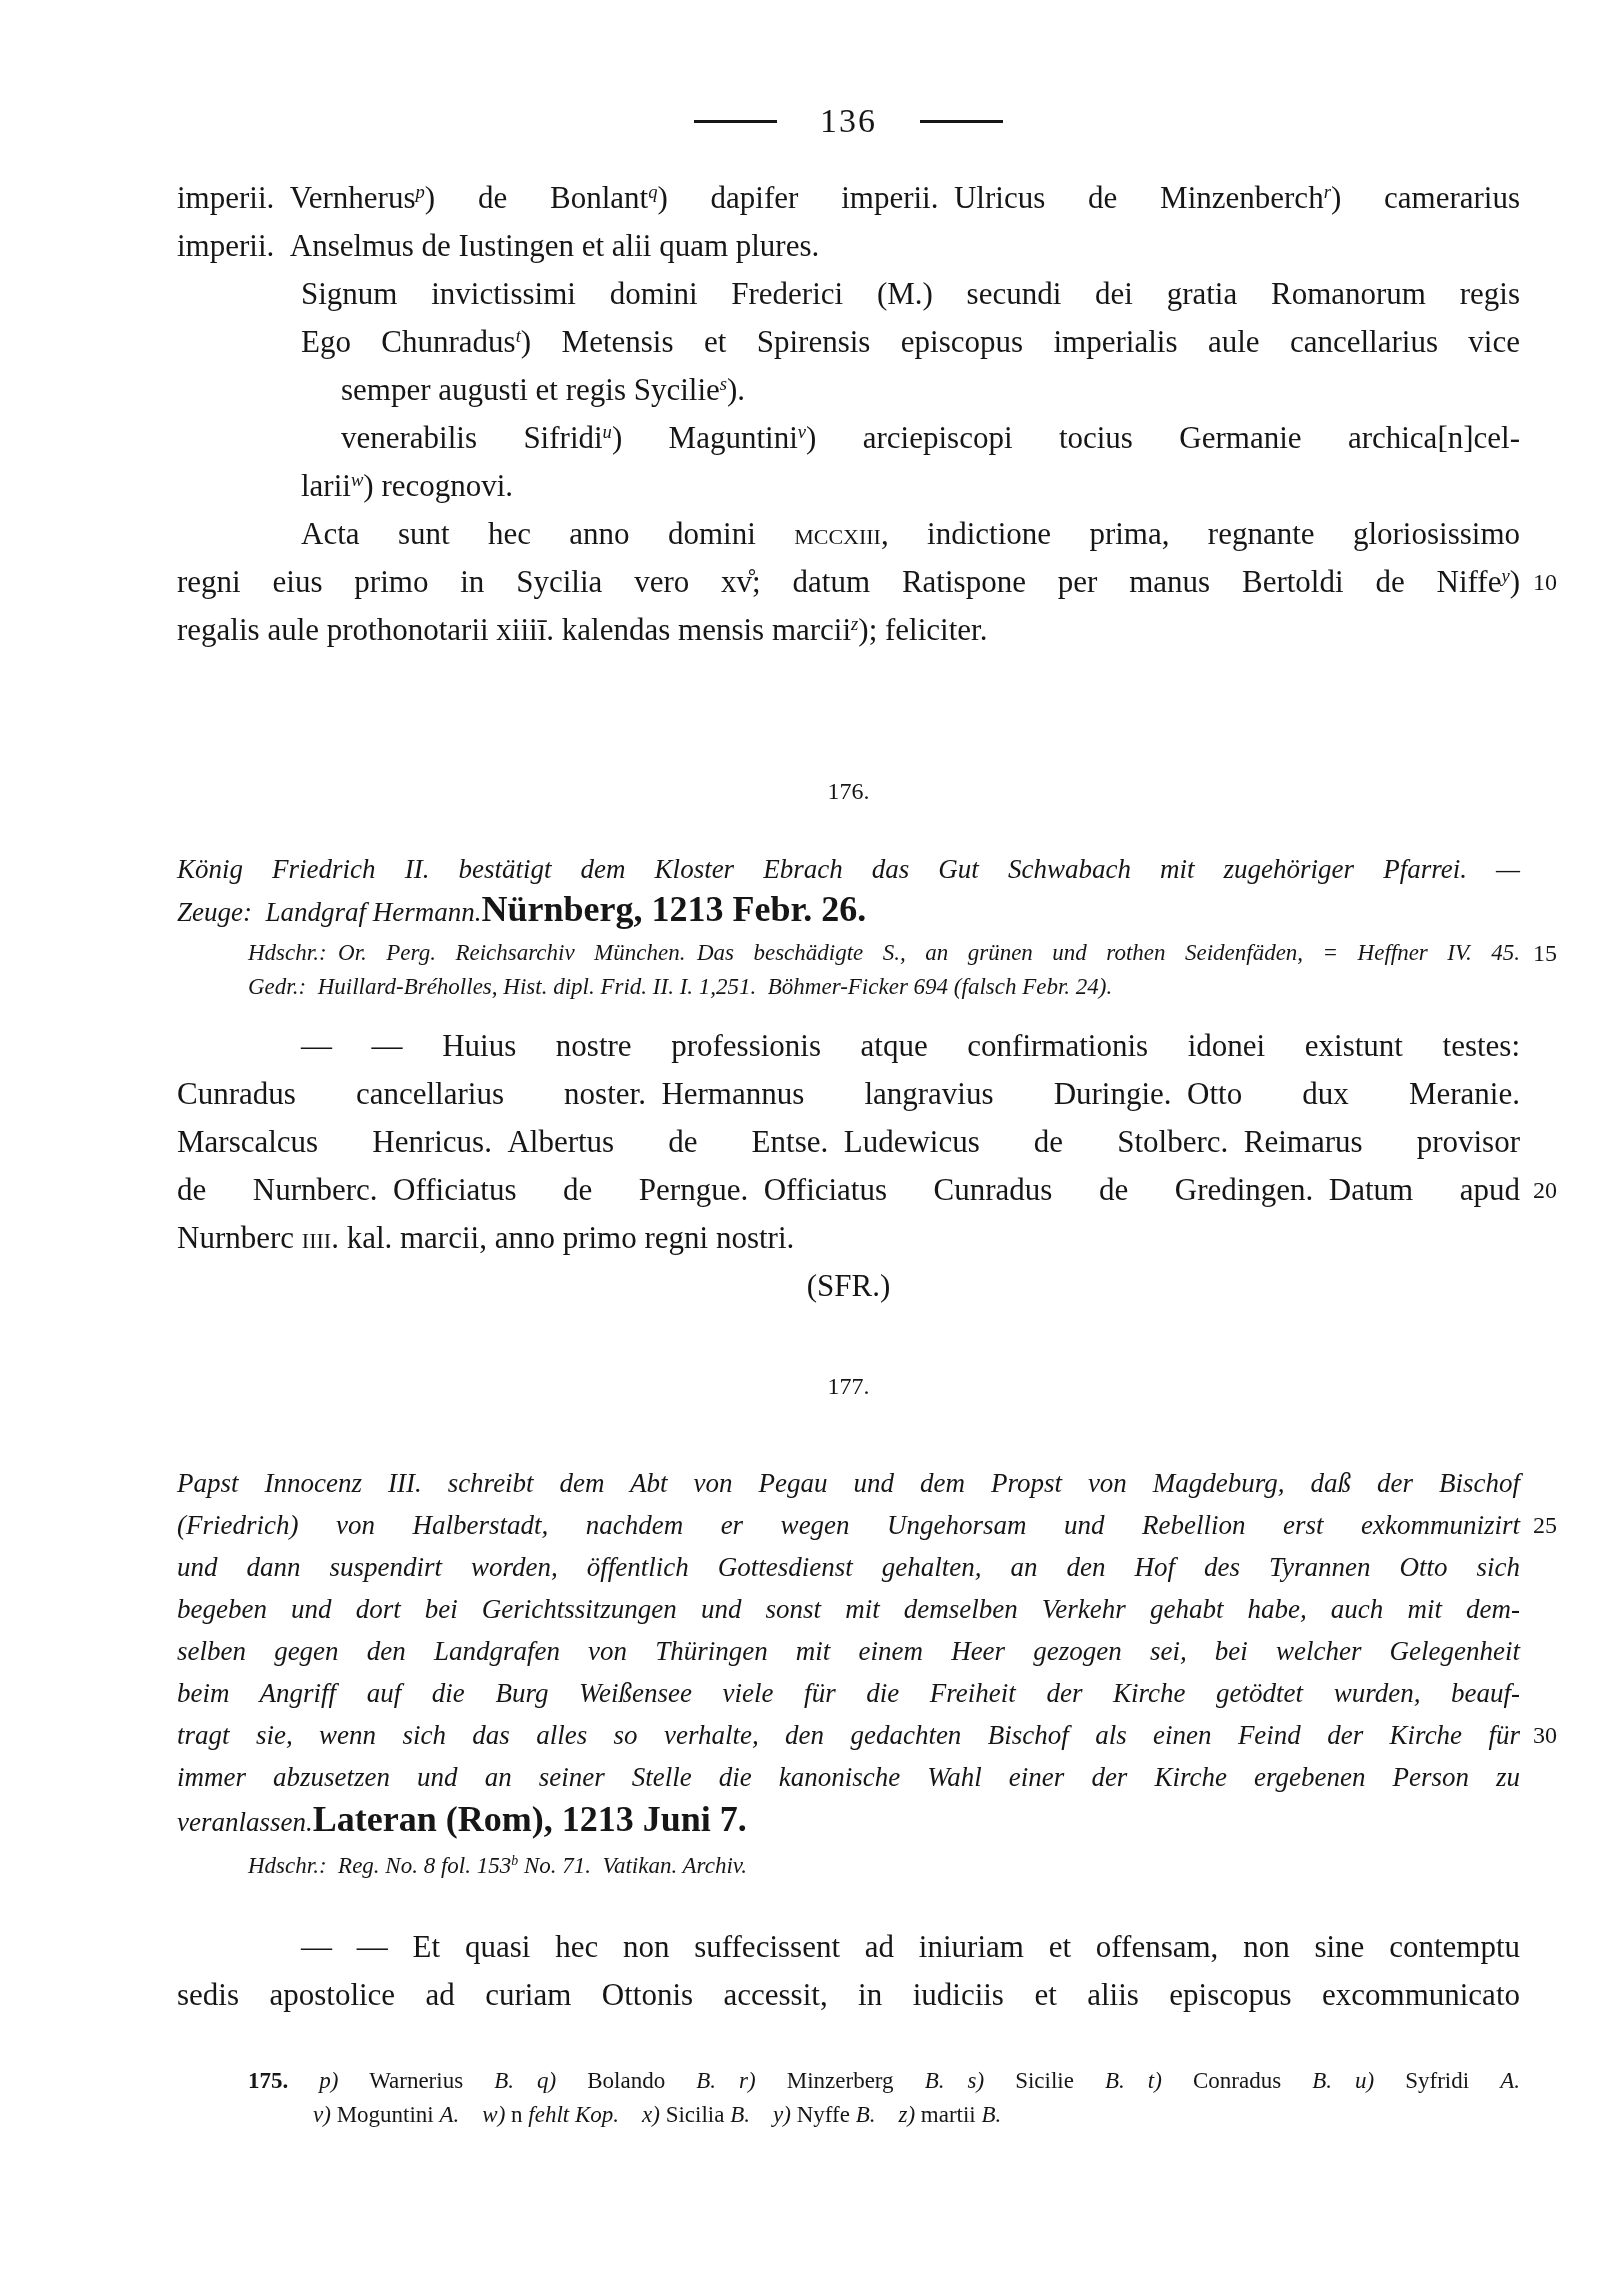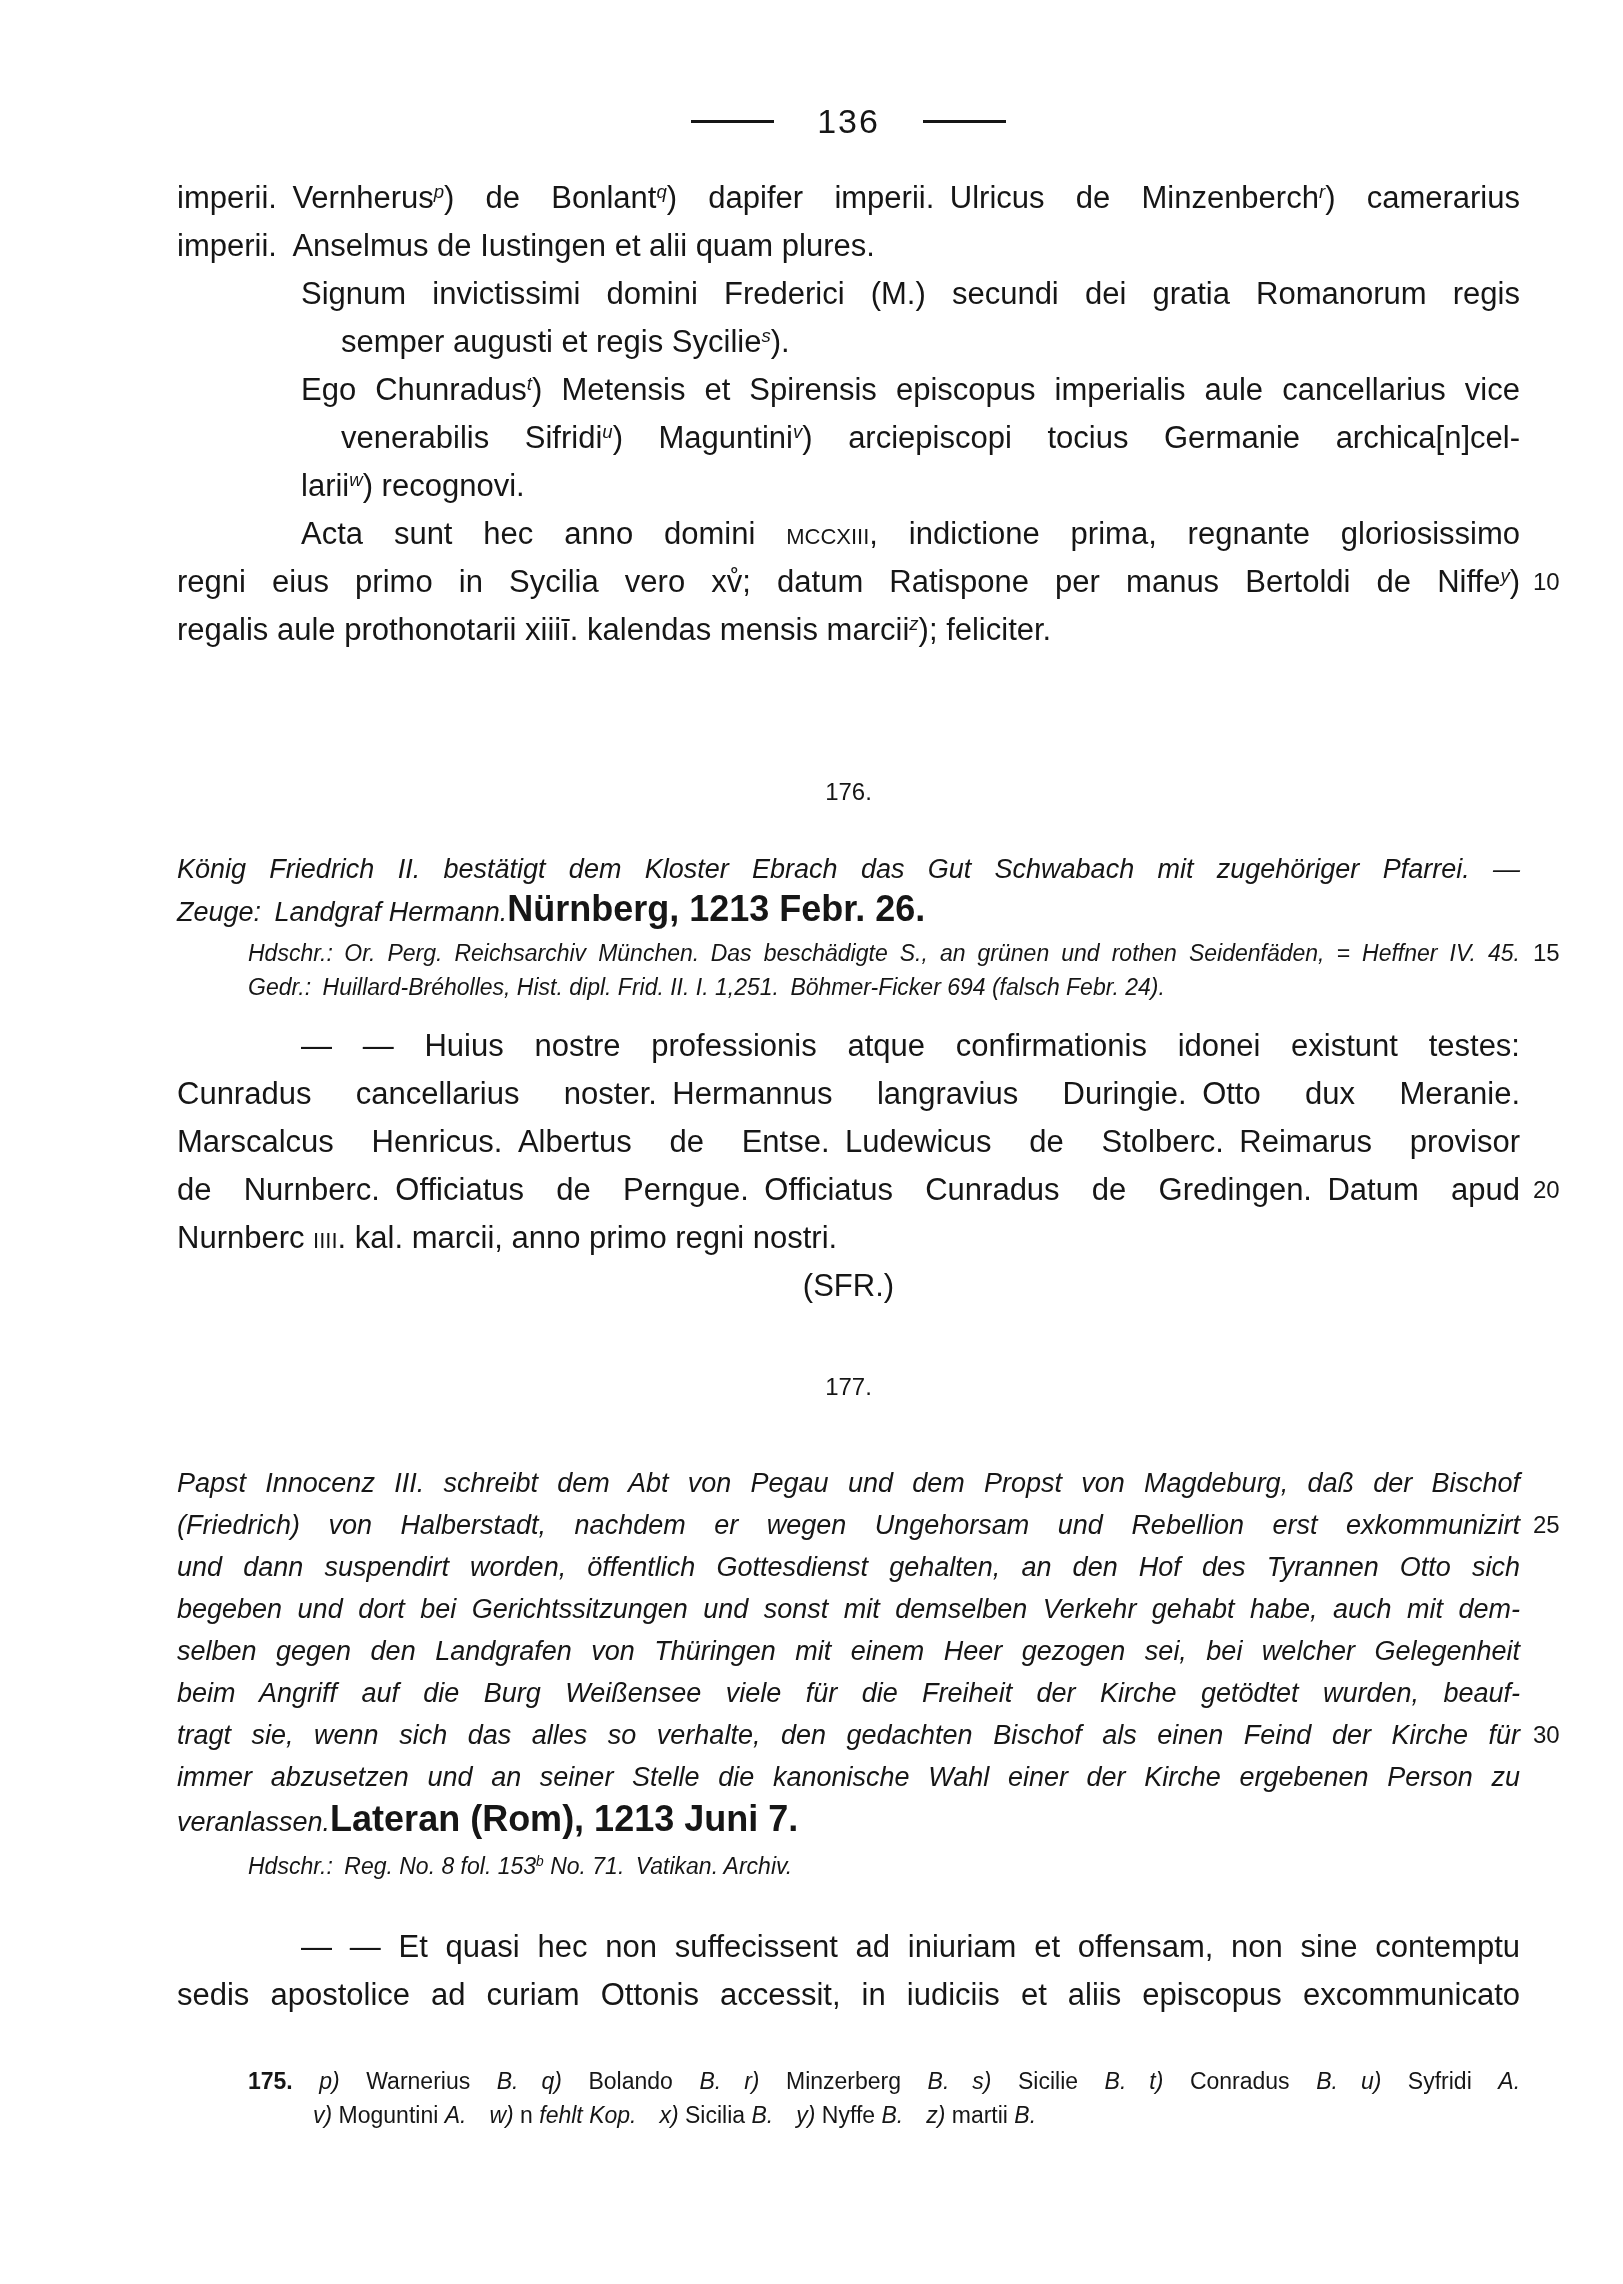--- a/index.html
+++ b/index.html
@@ -3,21 +3,21 @@
 <meta charset="utf-8">
 <style>
   :root{
     --ink:#161616;
     --paper:#ffffff;
   }
   *{margin:0;padding:0;box-sizing:content-box;}
   html,body{width:1624px;height:2284px;background:var(--paper);}
   .page{
     position:relative;width:1624px;height:1847px;background:var(--paper);
-    color:var(--ink);font-family:Liberation Sans, sans-serif;
+    color:var(--ink);font-family:Liberation Serif, serif;
   }
   
   .pagehead{
     position:absolute;top:101px;left:177px;width:1343px;height:40px;
     display:flex;align-items:center;justify-content:center;gap:43px;
   }
   .pagenum{font-size:34px;line-height:40px;letter-spacing:2px;}
   .rule{display:inline-block;width:83px;height:0;border-top:3.5px solid var(--ink);}
   
   .txt{position:absolute;left:177px;width:1343px;}
@@ -65,22 +65,22 @@
   <div class="pagehead">
     <span class="rule"></span>
     <span class="pagenum">136</span>
     <span class="rule"></span>
   </div>
 
   <div class="txt body" style="top:174px">
       <div class="line j">imperii. Vernherus<sup>p</sup>) de Bonlant<sup>q</sup>) dapifer imperii. Ulricus de Minzenberch<sup>r</sup>) camerarius</div>
       <div class="line l">imperii. Anselmus de Iustingen et alii quam plures.</div>
       <div class="line j i1">Signum invictissimi domini Frederici (M.) secundi dei gratia Romanorum regis</div>
+      <div class="line j i1">Ego Chunradus<sup>t</sup>) Metensis et Spirensis episcopus imperialis aule cancellarius vice<span class="mnum">5</span></div>
       <div class="line l i2">semper augusti et regis Sycilie<sup>s</sup>).</div>
-      <div class="line j i1">Ego Chunradus<sup>t</sup>) Metensis et Spirensis episcopus imperialis aule cancellarius vice<span class="mnum">5</span></div>
       <div class="line j i2">venerabilis Sifridi<sup>u</sup>) Maguntini<sup>v</sup>) arciepiscopi tocius Germanie archica[n]cel-</div>
       <div class="line l i1">larii<sup>w</sup>) recognovi.</div>
       <div class="line j i1">Acta sunt hec anno domini <span class="sc">mccxiii</span>, indictione prima, regnante gloriosissimo</div>
       <div class="line j">regni eius primo in Sycilia vero xv̊; datum Ratispone per manus Bertoldi de Niffe<sup>y</sup>)<span class="mnum">10</span></div>
       <div class="line l">regalis aule prothonotarii xiiiī. kalendas mensis marcii<sup>z</sup>); feliciter.</div>
     </div>
 
   <div class="heading" style="top:769px">176.</div>
 
   <div class="txt regest" style="top:849px">

